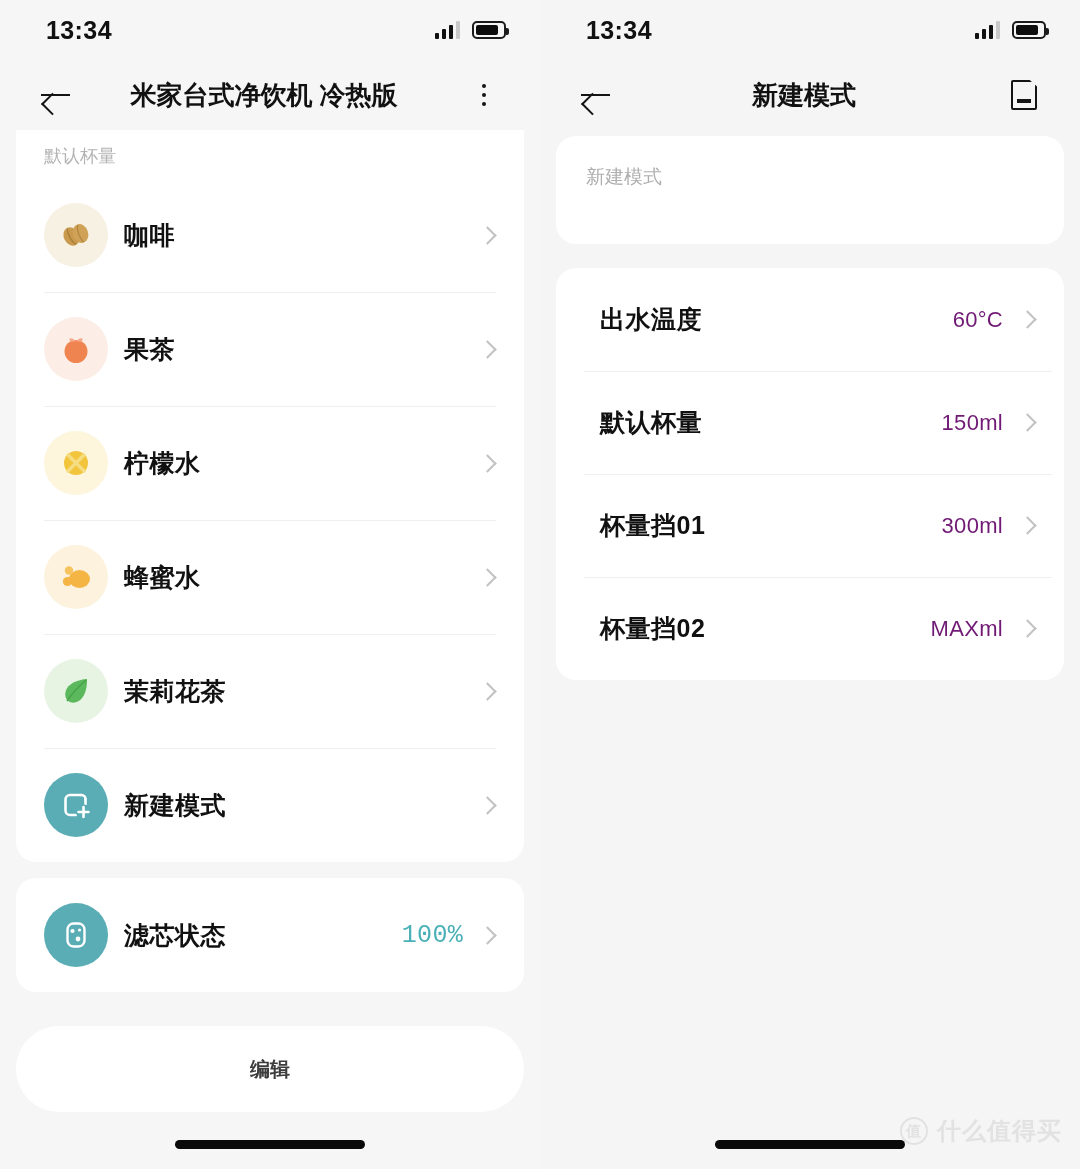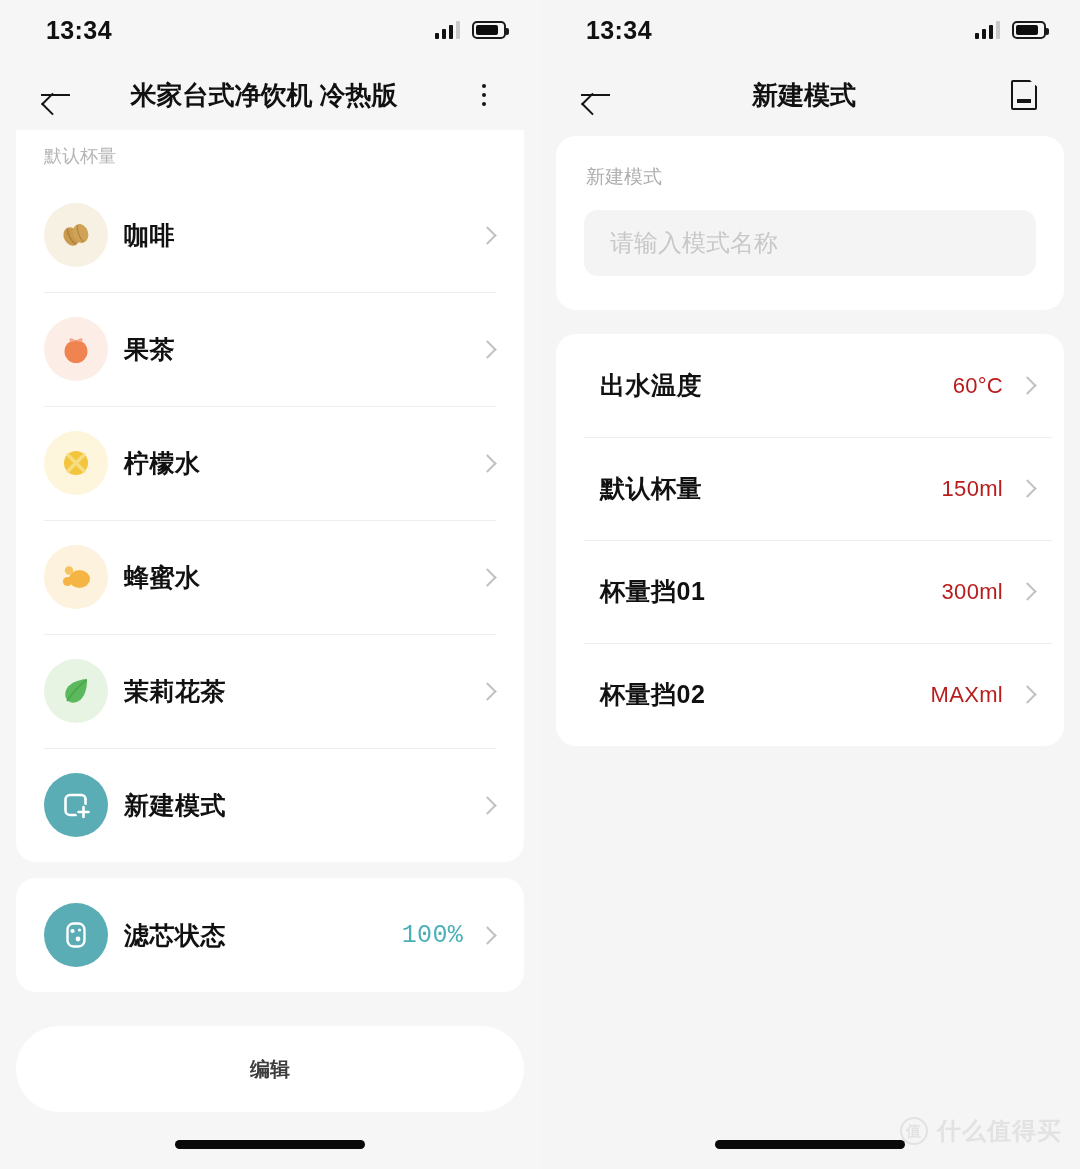--- a/index.html
+++ b/index.html
@@ -94,21 +94,21 @@
   }
   .avatar {
     width: 64px; height: 64px; border-radius:50%; flex: 0 0 64px;
     display:flex; align-items:center; justify-content:center; overflow:hidden;
   }
   .row-label {
     margin-left: 16px; font-size: 25px; font-weight: 700; color: #111;
     letter-spacing: .5px;
   }
   .row-spacer { flex: 1 1 auto; }
-  .row-value { font-size: 22px; color: #b91c1c; margin-right: 18px; letter-spacing:.3px; }
+  .row-value { font-size: 22px; color: #701a75; margin-right: 18px; letter-spacing:.3px; }
   .row-value.accent { color: #4ab0b8; font-size: 25px; font-weight: 400; font-family: Liberation Mono, monospace; }
   .chev {
     width: 13px; height: 13px;
     border-right: 2.2px solid #c2c2c2; border-top: 2.2px solid #c2c2c2;
     transform: rotate(45deg); flex: 0 0 auto; margin-right: 2px;
   }
 
   .filter-card { margin-top: 16px; border-radius: 20px; }
   .filter-card .row:before { display:none; }
 
@@ -318,21 +318,20 @@
       <div class="icon-btn right">
         <div class="save-icon">
           <div class="body"></div>
             <div class="slot"></div>
         </div>
       </div>
     </div>
 
     <div class="card input-card">
       <div class="input-card-label">新建模式</div>
-      <input class="text-input" type="text" value="" placeholder="请输入模式名称" style="">
     </div>
 
     <div class="card settings-card">
       <div class="row">
         <div class="row-label">出水温度</div>
         <div class="row-spacer"></div>
         <div class="row-value">60°C</div>
         <div class="chev"></div>
       </div>
       <div class="row">

